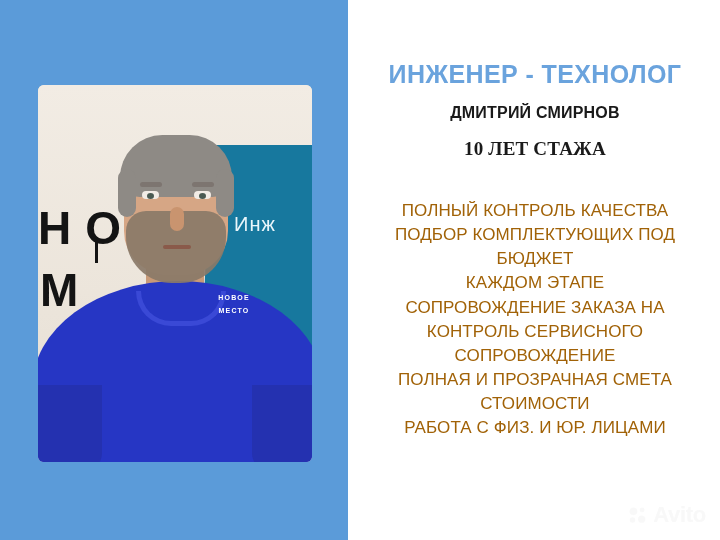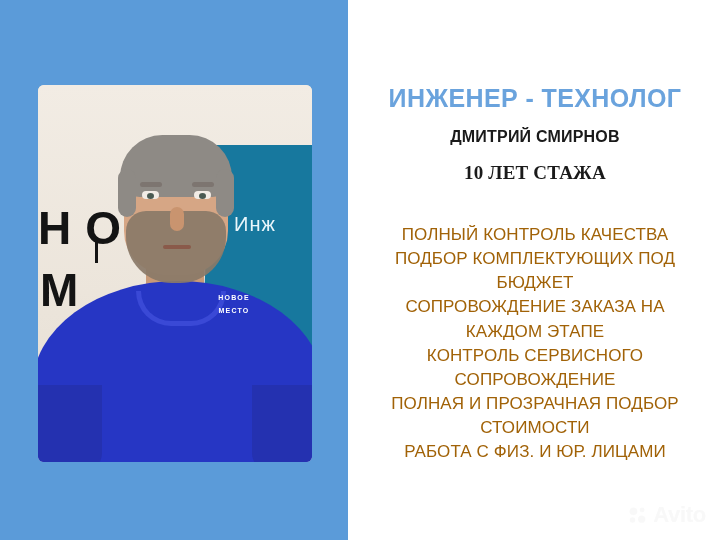--- a/index.html
+++ b/index.html
@@ -257,21 +257,20 @@
     font-family: "Liberation Sans", sans-serif;
   }
 
   
   .text-col {
     position: absolute;
     left: 360px;
     top: 0;
     width: 350px;
     height: 412px;
-    margin-top: 24px;
   }
   .job-title {
     position: absolute;
     left: 0;
     top: 60px;
     width: 350px;
     text-align: center;
     color: #6aa3dd;
     font-size: 25px;
     font-weight: 700;
@@ -392,25 +391,25 @@
   </div>
 
   <div class="text-col">
     <div class="job-title">ИНЖЕНЕР - ТЕХНОЛОГ</div>
     <div class="person-name">ДМИТРИЙ СМИРНОВ</div>
     <div class="experience">10 ЛЕТ СТАЖА</div>
     <div class="benefits">
         <span class="benefit-line">ПОЛНЫЙ КОНТРОЛЬ КАЧЕСТВА</span>
         <span class="benefit-line">ПОДБОР КОМПЛЕКТУЮЩИХ ПОД</span>
         <span class="benefit-line">БЮДЖЕТ</span>
+        <span class="benefit-line">КАЖДОМ ЭТАПЕ</span>
         <span class="benefit-line">СОПРОВОЖДЕНИЕ ЗАКАЗА НА</span>
-        <span class="benefit-line">КАЖДОМ ЭТАПЕ</span>
         <span class="benefit-line">КОНТРОЛЬ СЕРВИСНОГО</span>
         <span class="benefit-line">СОПРОВОЖДЕНИЕ</span>
-        <span class="benefit-line">ПОЛНАЯ И ПРОЗРАЧНАЯ ПОДБОР</span>
+        <span class="benefit-line">ПОЛНАЯ И ПРОЗРАЧНАЯ СМЕТА</span>
         <span class="benefit-line">СТОИМОСТИ</span>
         <span class="benefit-line">РАБОТА С ФИЗ. И ЮР. ЛИЦАМИ</span>
       </div>
   </div>
 
   <div class="watermark">
     <span class="wm-mark">
       <svg viewBox="0 0 24 24" width="22" height="22" aria-hidden="true">
         <circle cx="7" cy="8" r="4.2" fill="#f2f2f2"></circle>
         <circle cx="16.5" cy="6.5" r="2.6" fill="#f2f2f2"></circle>

